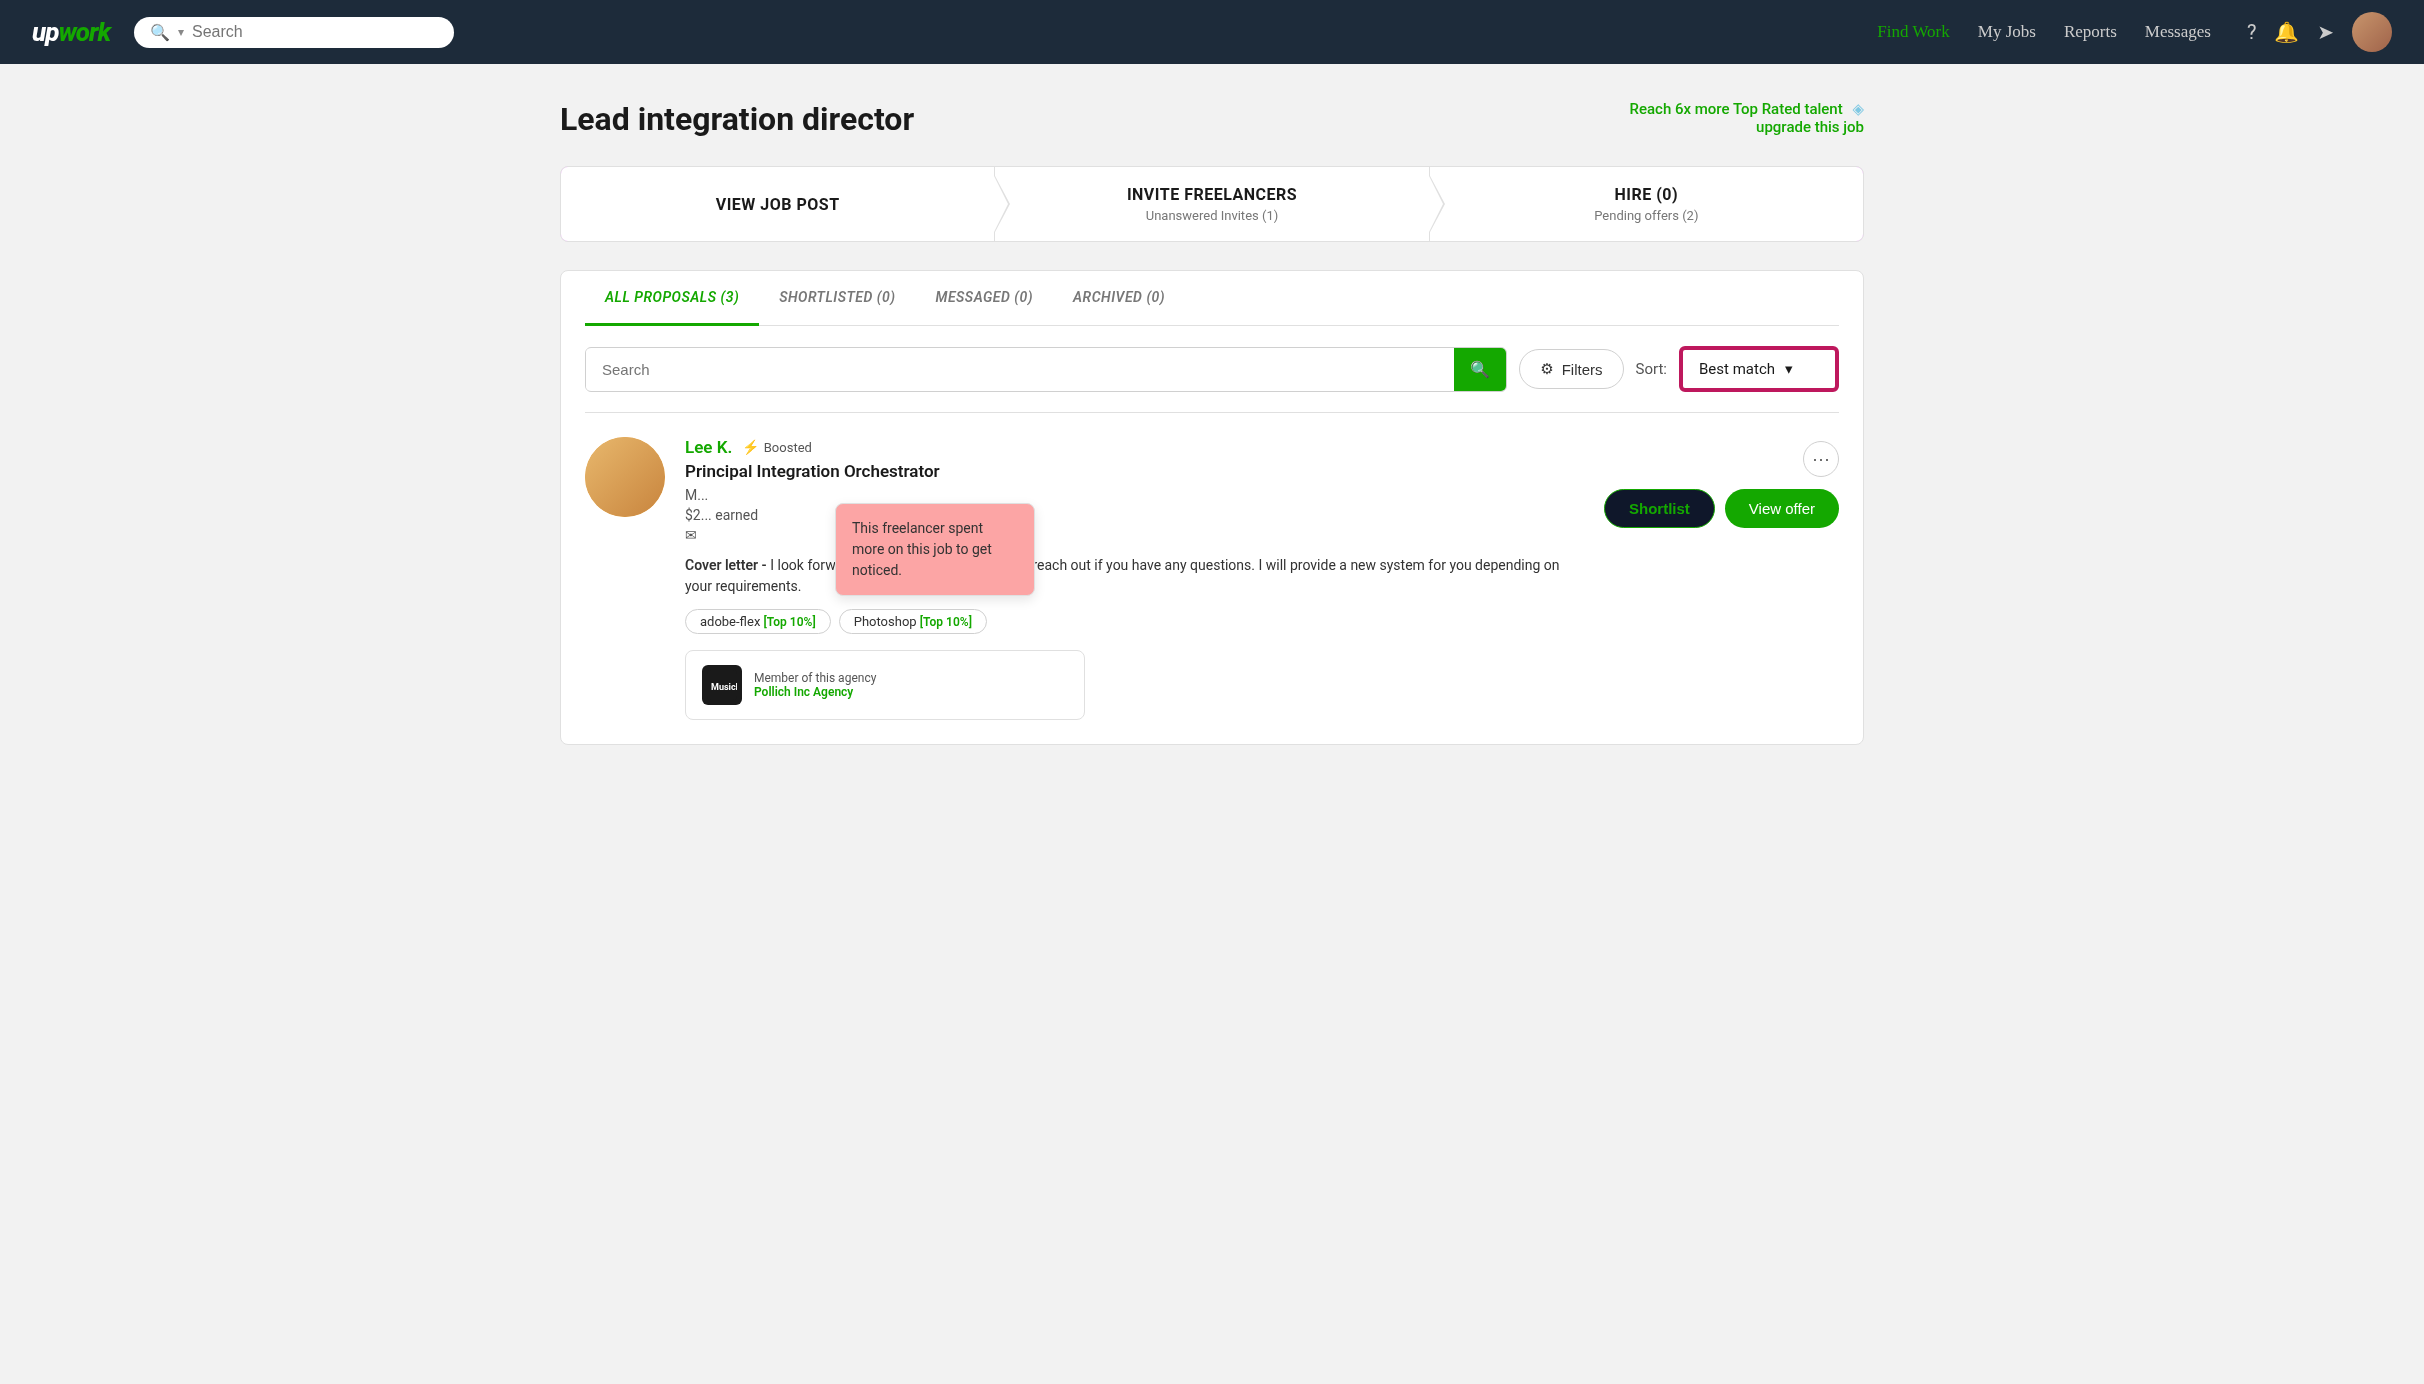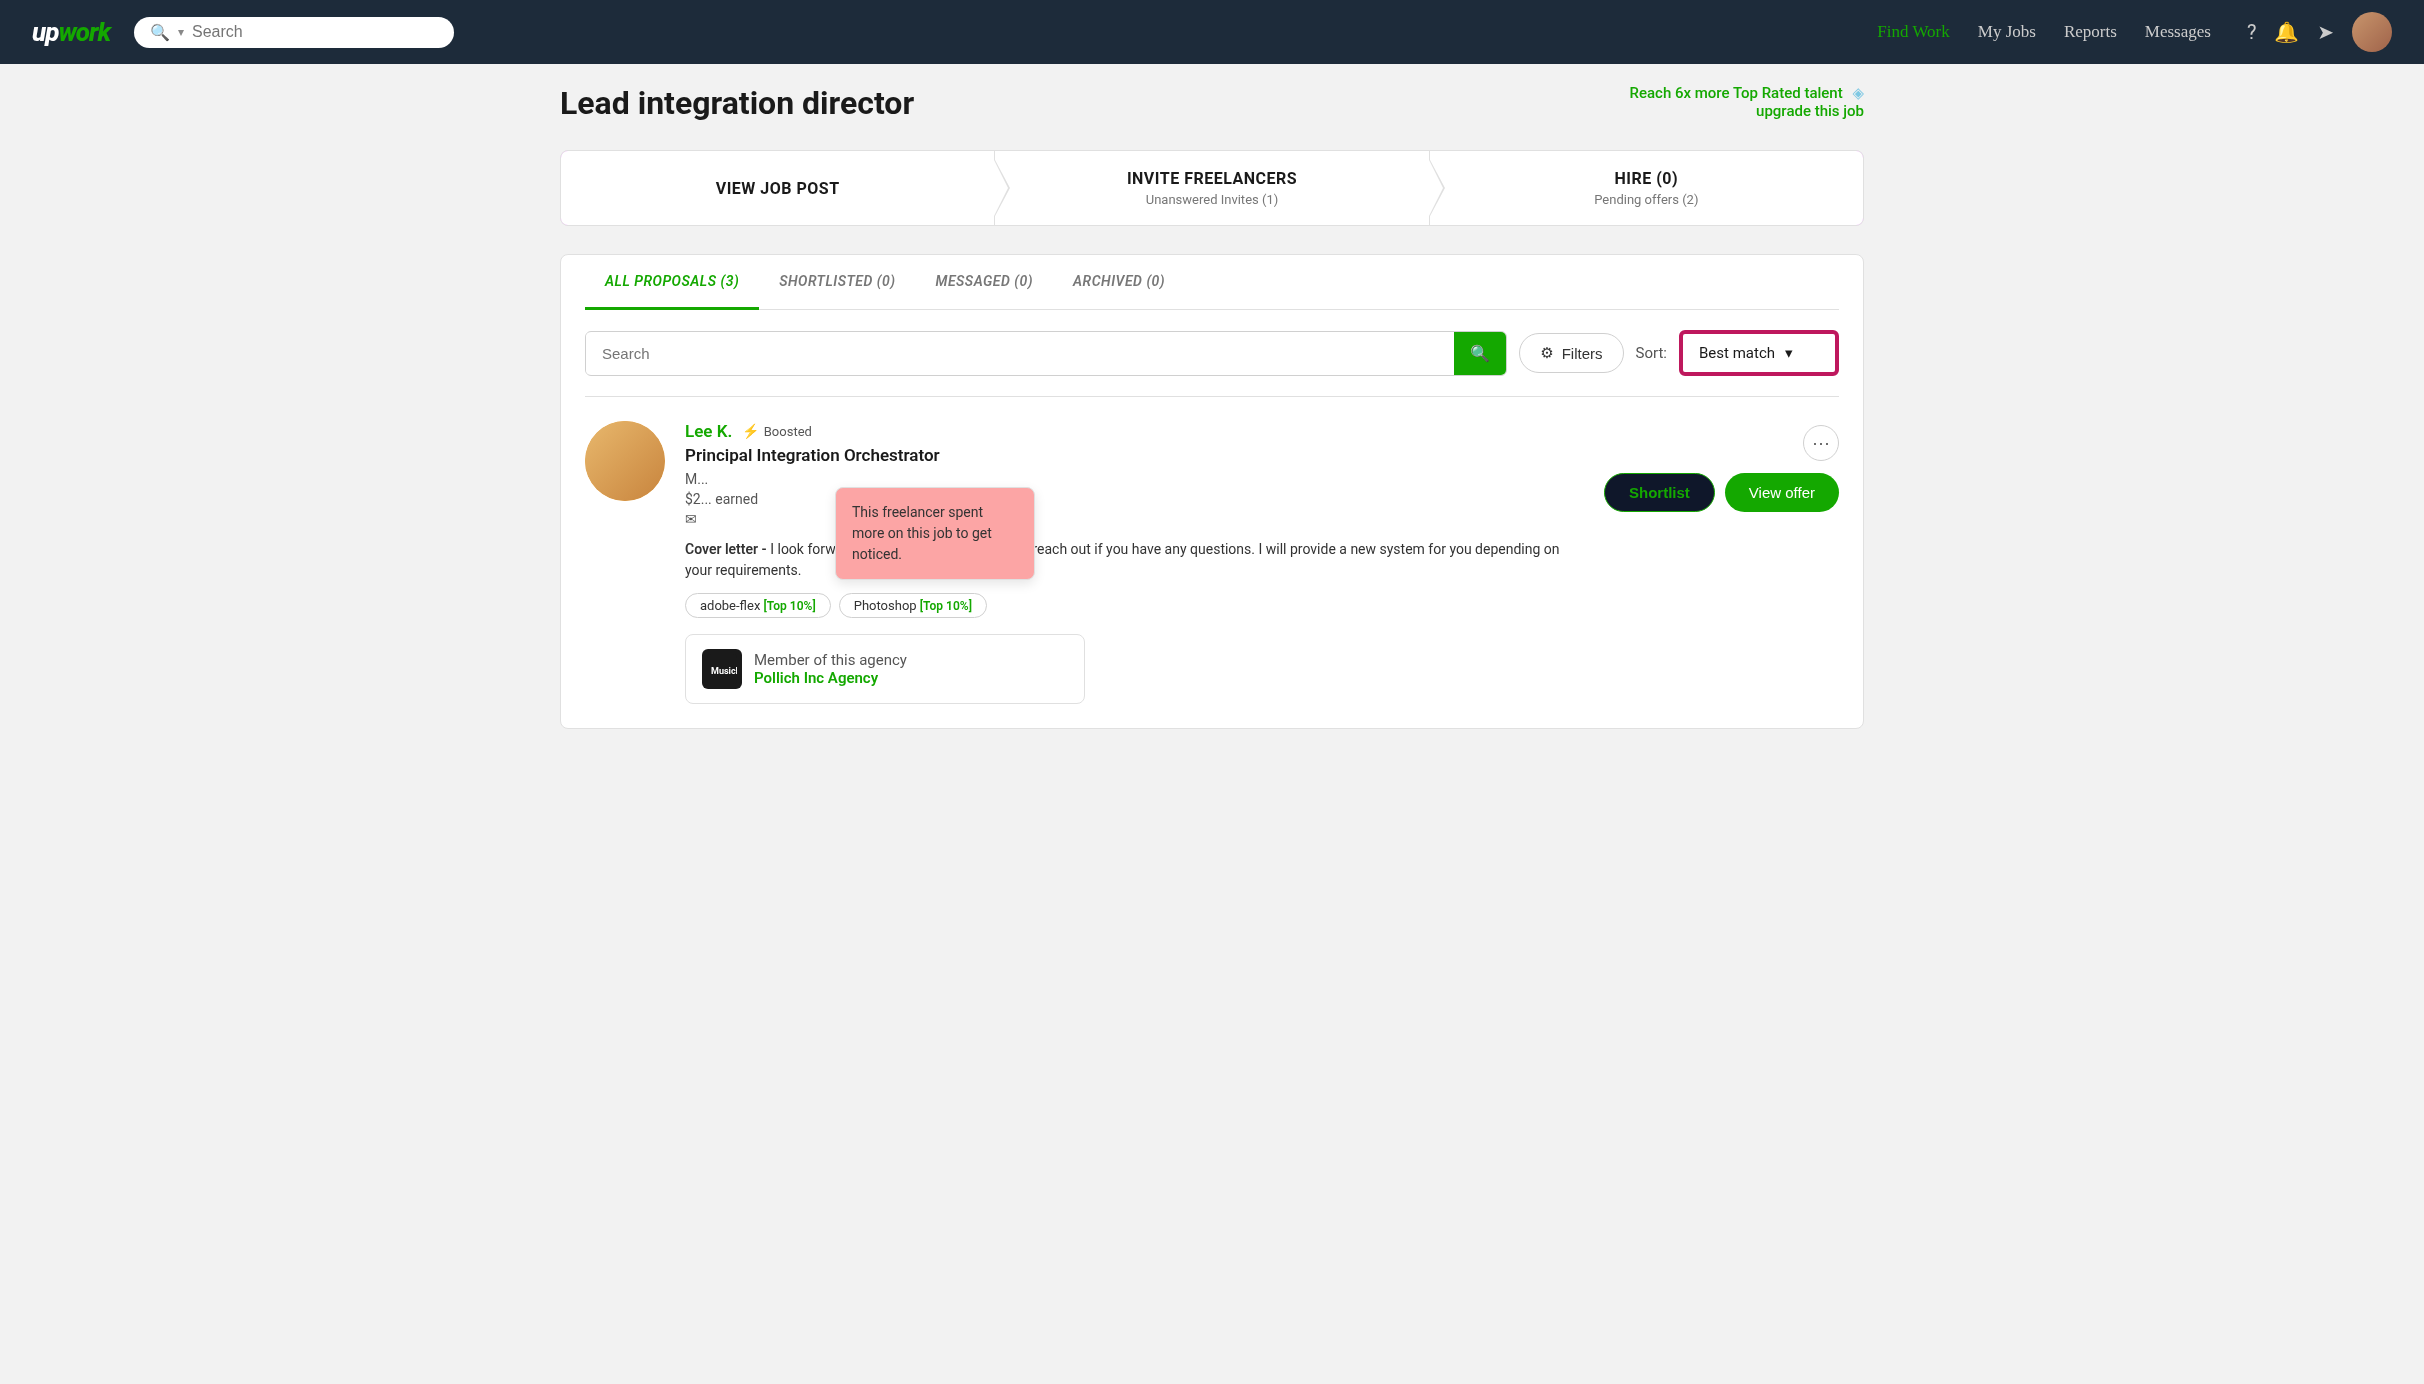--- a/index.html
+++ b/index.html
@@ -78,21 +78,21 @@
       background: linear-gradient(135deg, #c8956c 0%, #a0634a 100%);
       display: flex;
       align-items: center;
       justify-content: center;
       color: #fff;
       font-size: 16px;
       font-weight: 600;
     }
 
     
-    .main { padding: 20px 48px; max-width: 1400px; margin: 0 auto; }
+    .main { padding: 20px 48px; max-width: 1400px; margin: 16px auto; }
 
     
     .page-header {
       display: flex;
       align-items: flex-start;
       justify-content: space-between;
       margin-bottom: 28px;
     }
     .page-title {
       font-size: 32px;
@@ -371,21 +371,21 @@
       height: 40px;
       border-radius: 6px;
       background: #1a1a1a;
       display: flex;
       align-items: center;
       justify-content: center;
       color: #fff;
       font-size: 10px;
       font-weight: 700;
     }
-    .agency-info { font-size: 15px; }
+    .agency-info { font-size: 12px; }
     .agency-info .member-text { color: #555; }
     .agency-info .agency-name { color: #14a800; font-weight: 600; cursor: pointer; }
 
     
     .proposal-actions {
       display: flex;
       flex-direction: column;
       align-items: flex-end;
       gap: 12px;
       padding-top: 4px;

